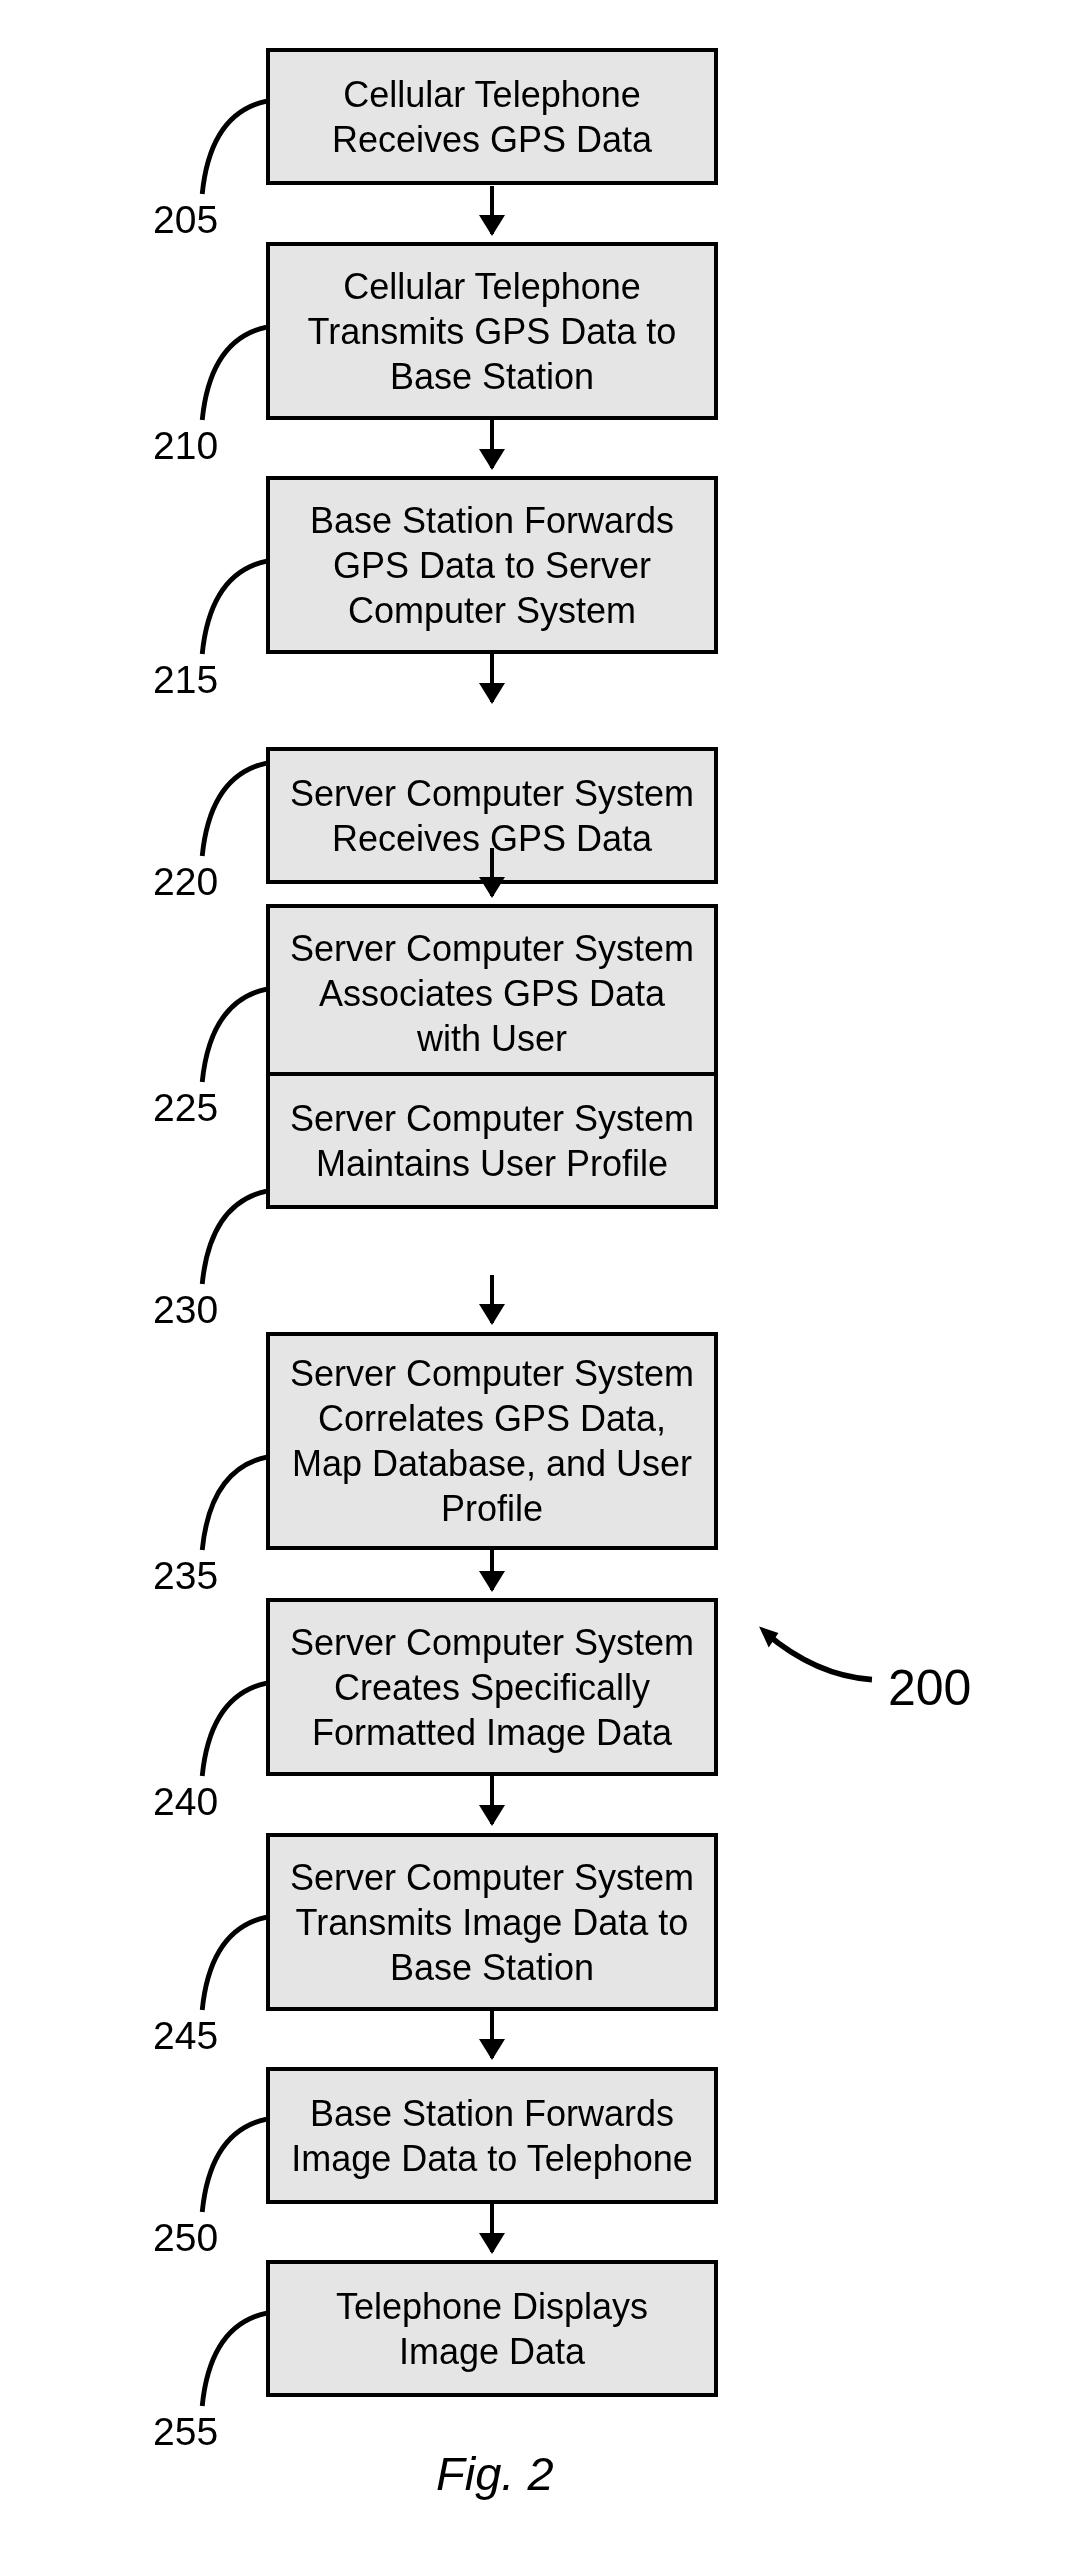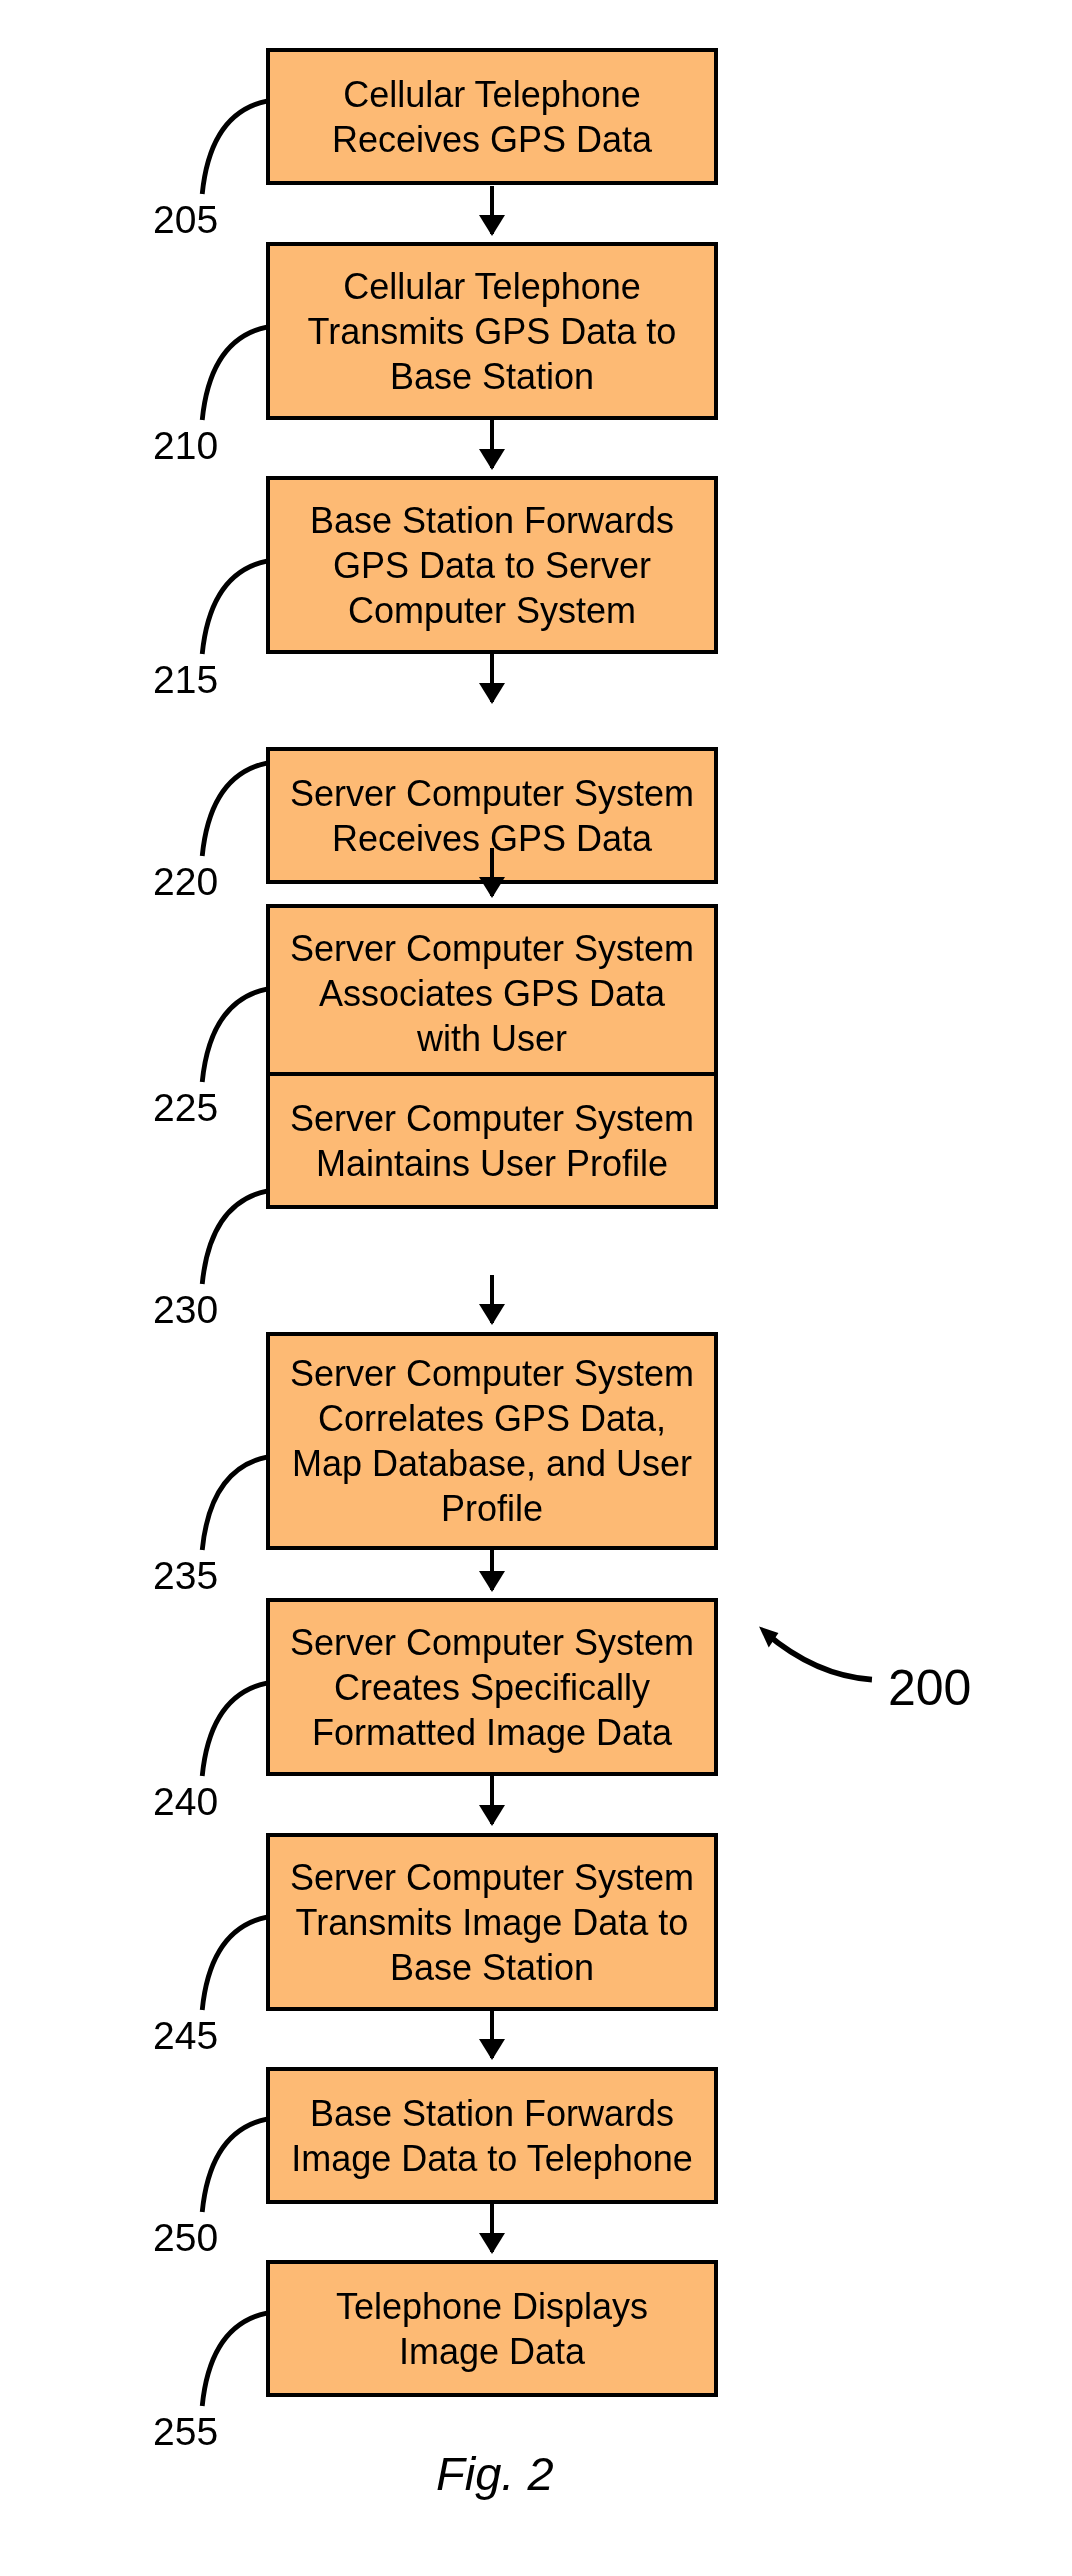--- a/index.html
+++ b/index.html
@@ -10,21 +10,21 @@
     width: 1072px;
   }
   .canvas {
     position: relative;
     width: 1072px;
     height: 2576px;
   }
   .box {
     position: absolute;
     border: 4px solid #000;
-    background: #fdba74;
+    background: #e5e5e5;
     display: flex;
     align-items: center;
     justify-content: center;
     text-align: center;
     font-size: 36px;
     line-height: 1.25;
     padding: 14.5px 19.4px;
     box-sizing: border-box;
   }
   .arrow {

